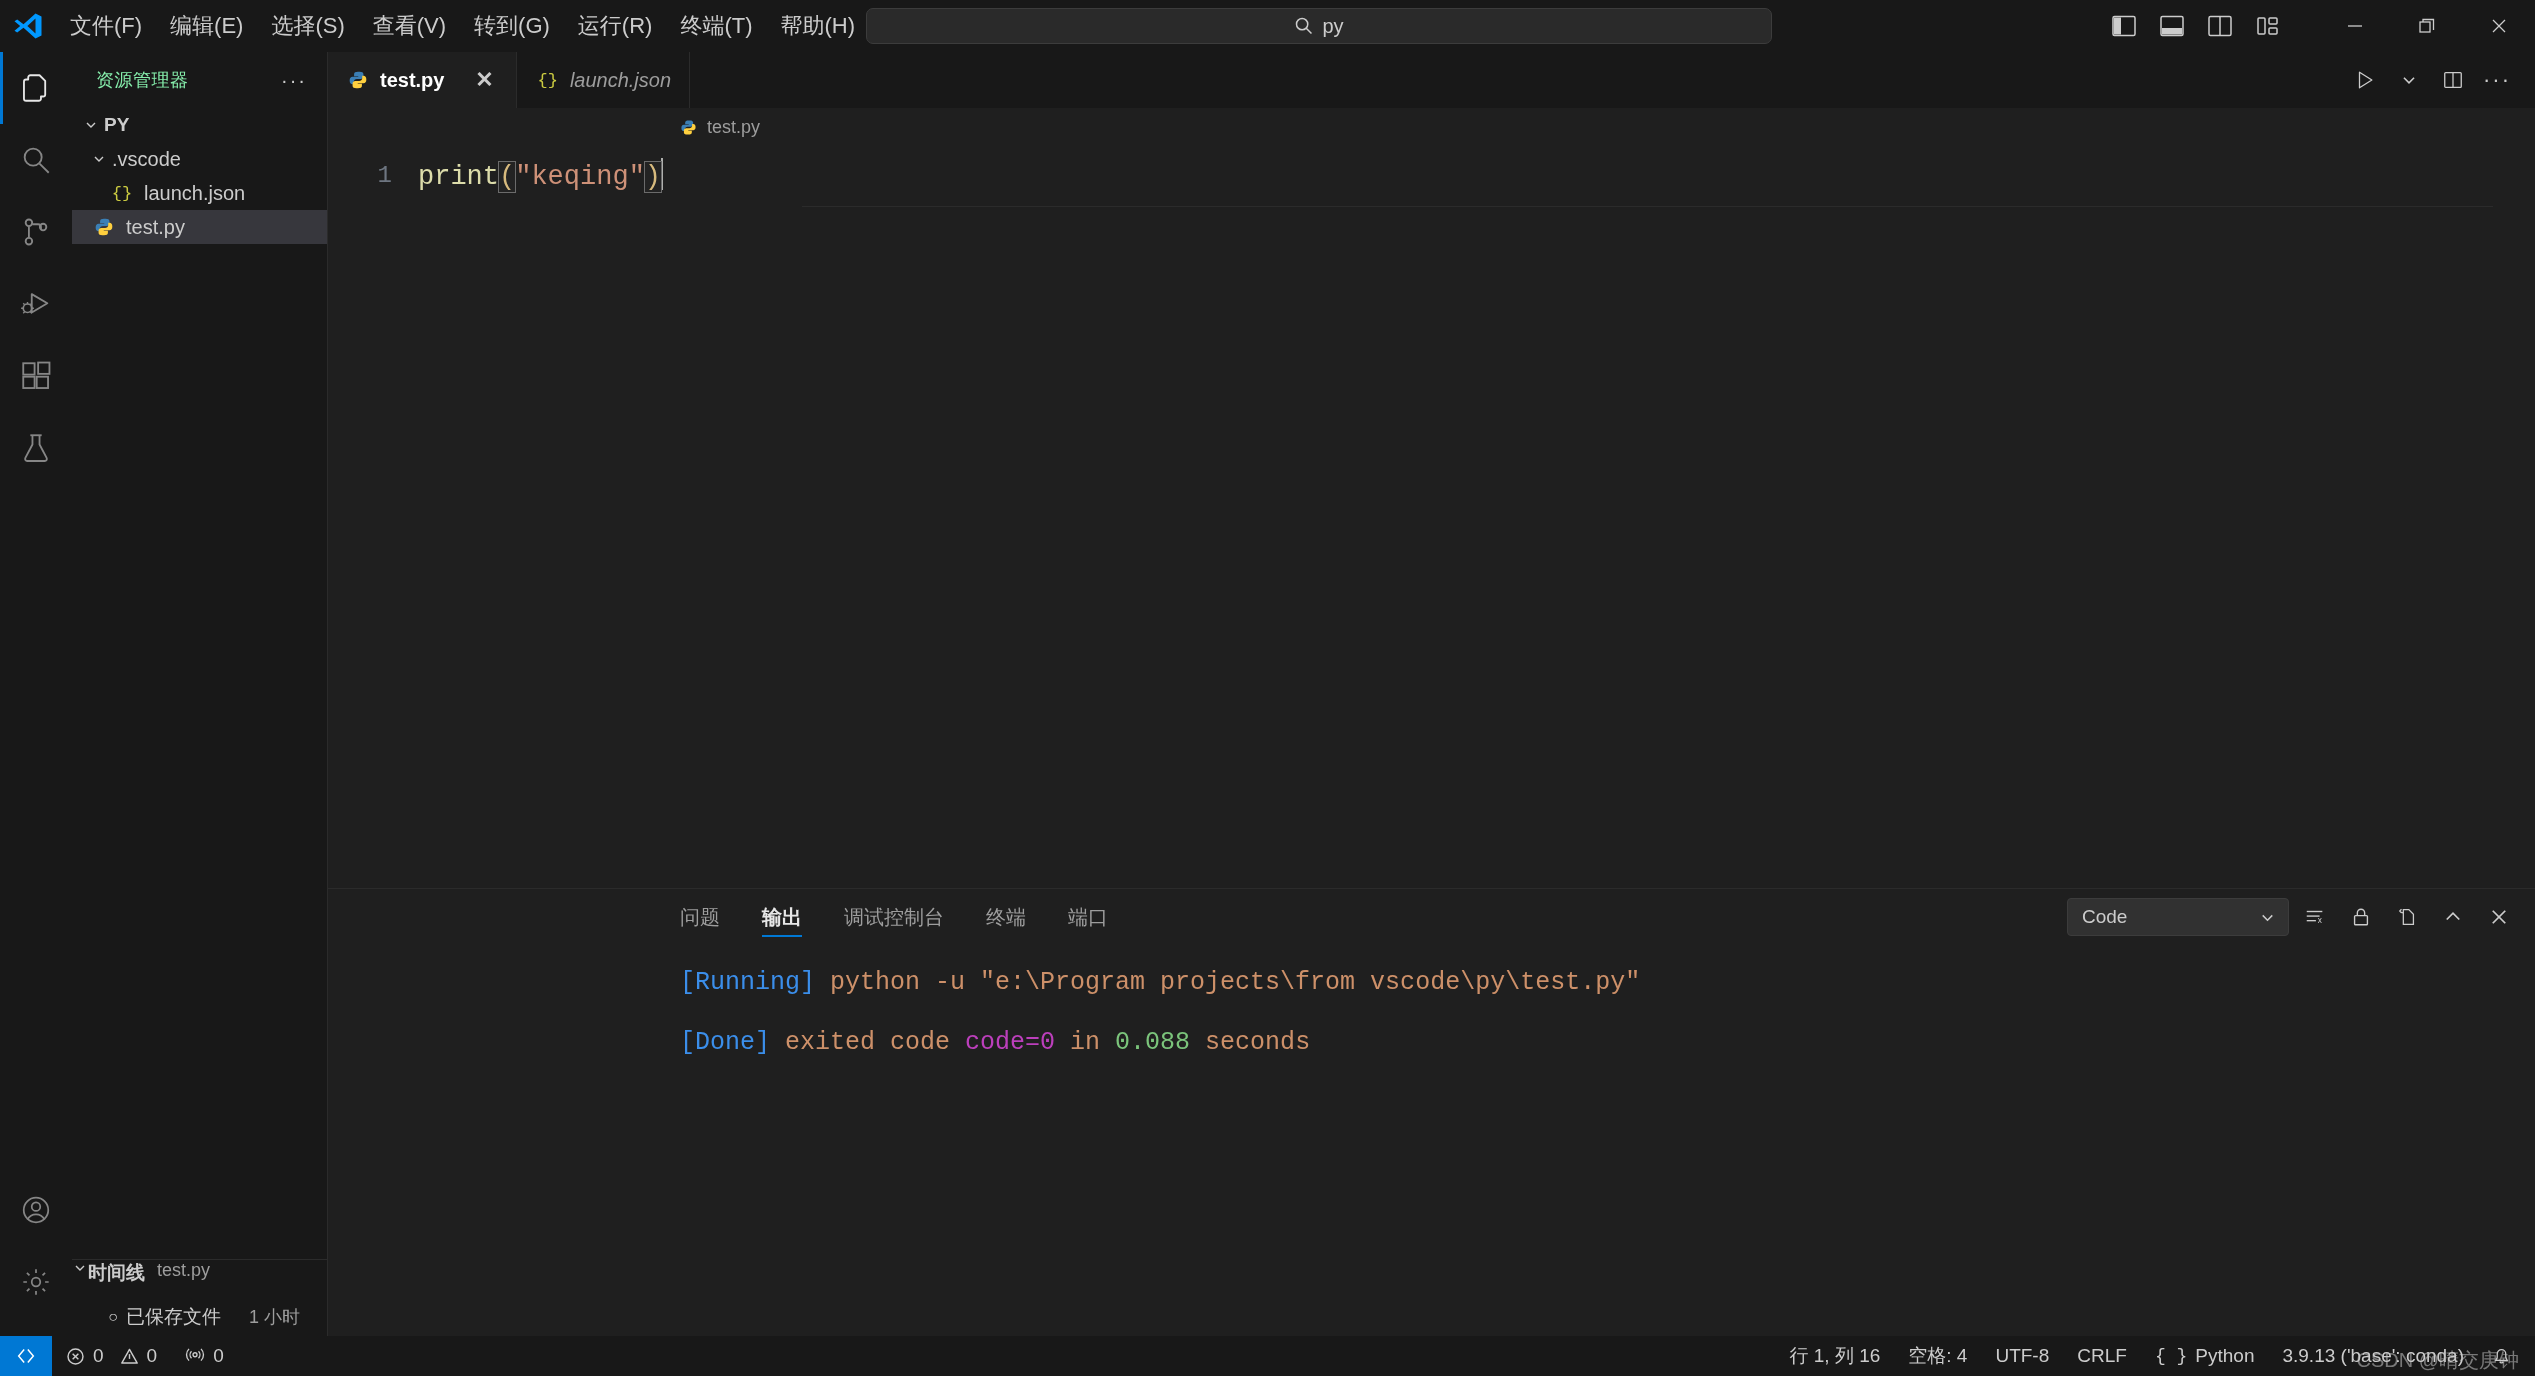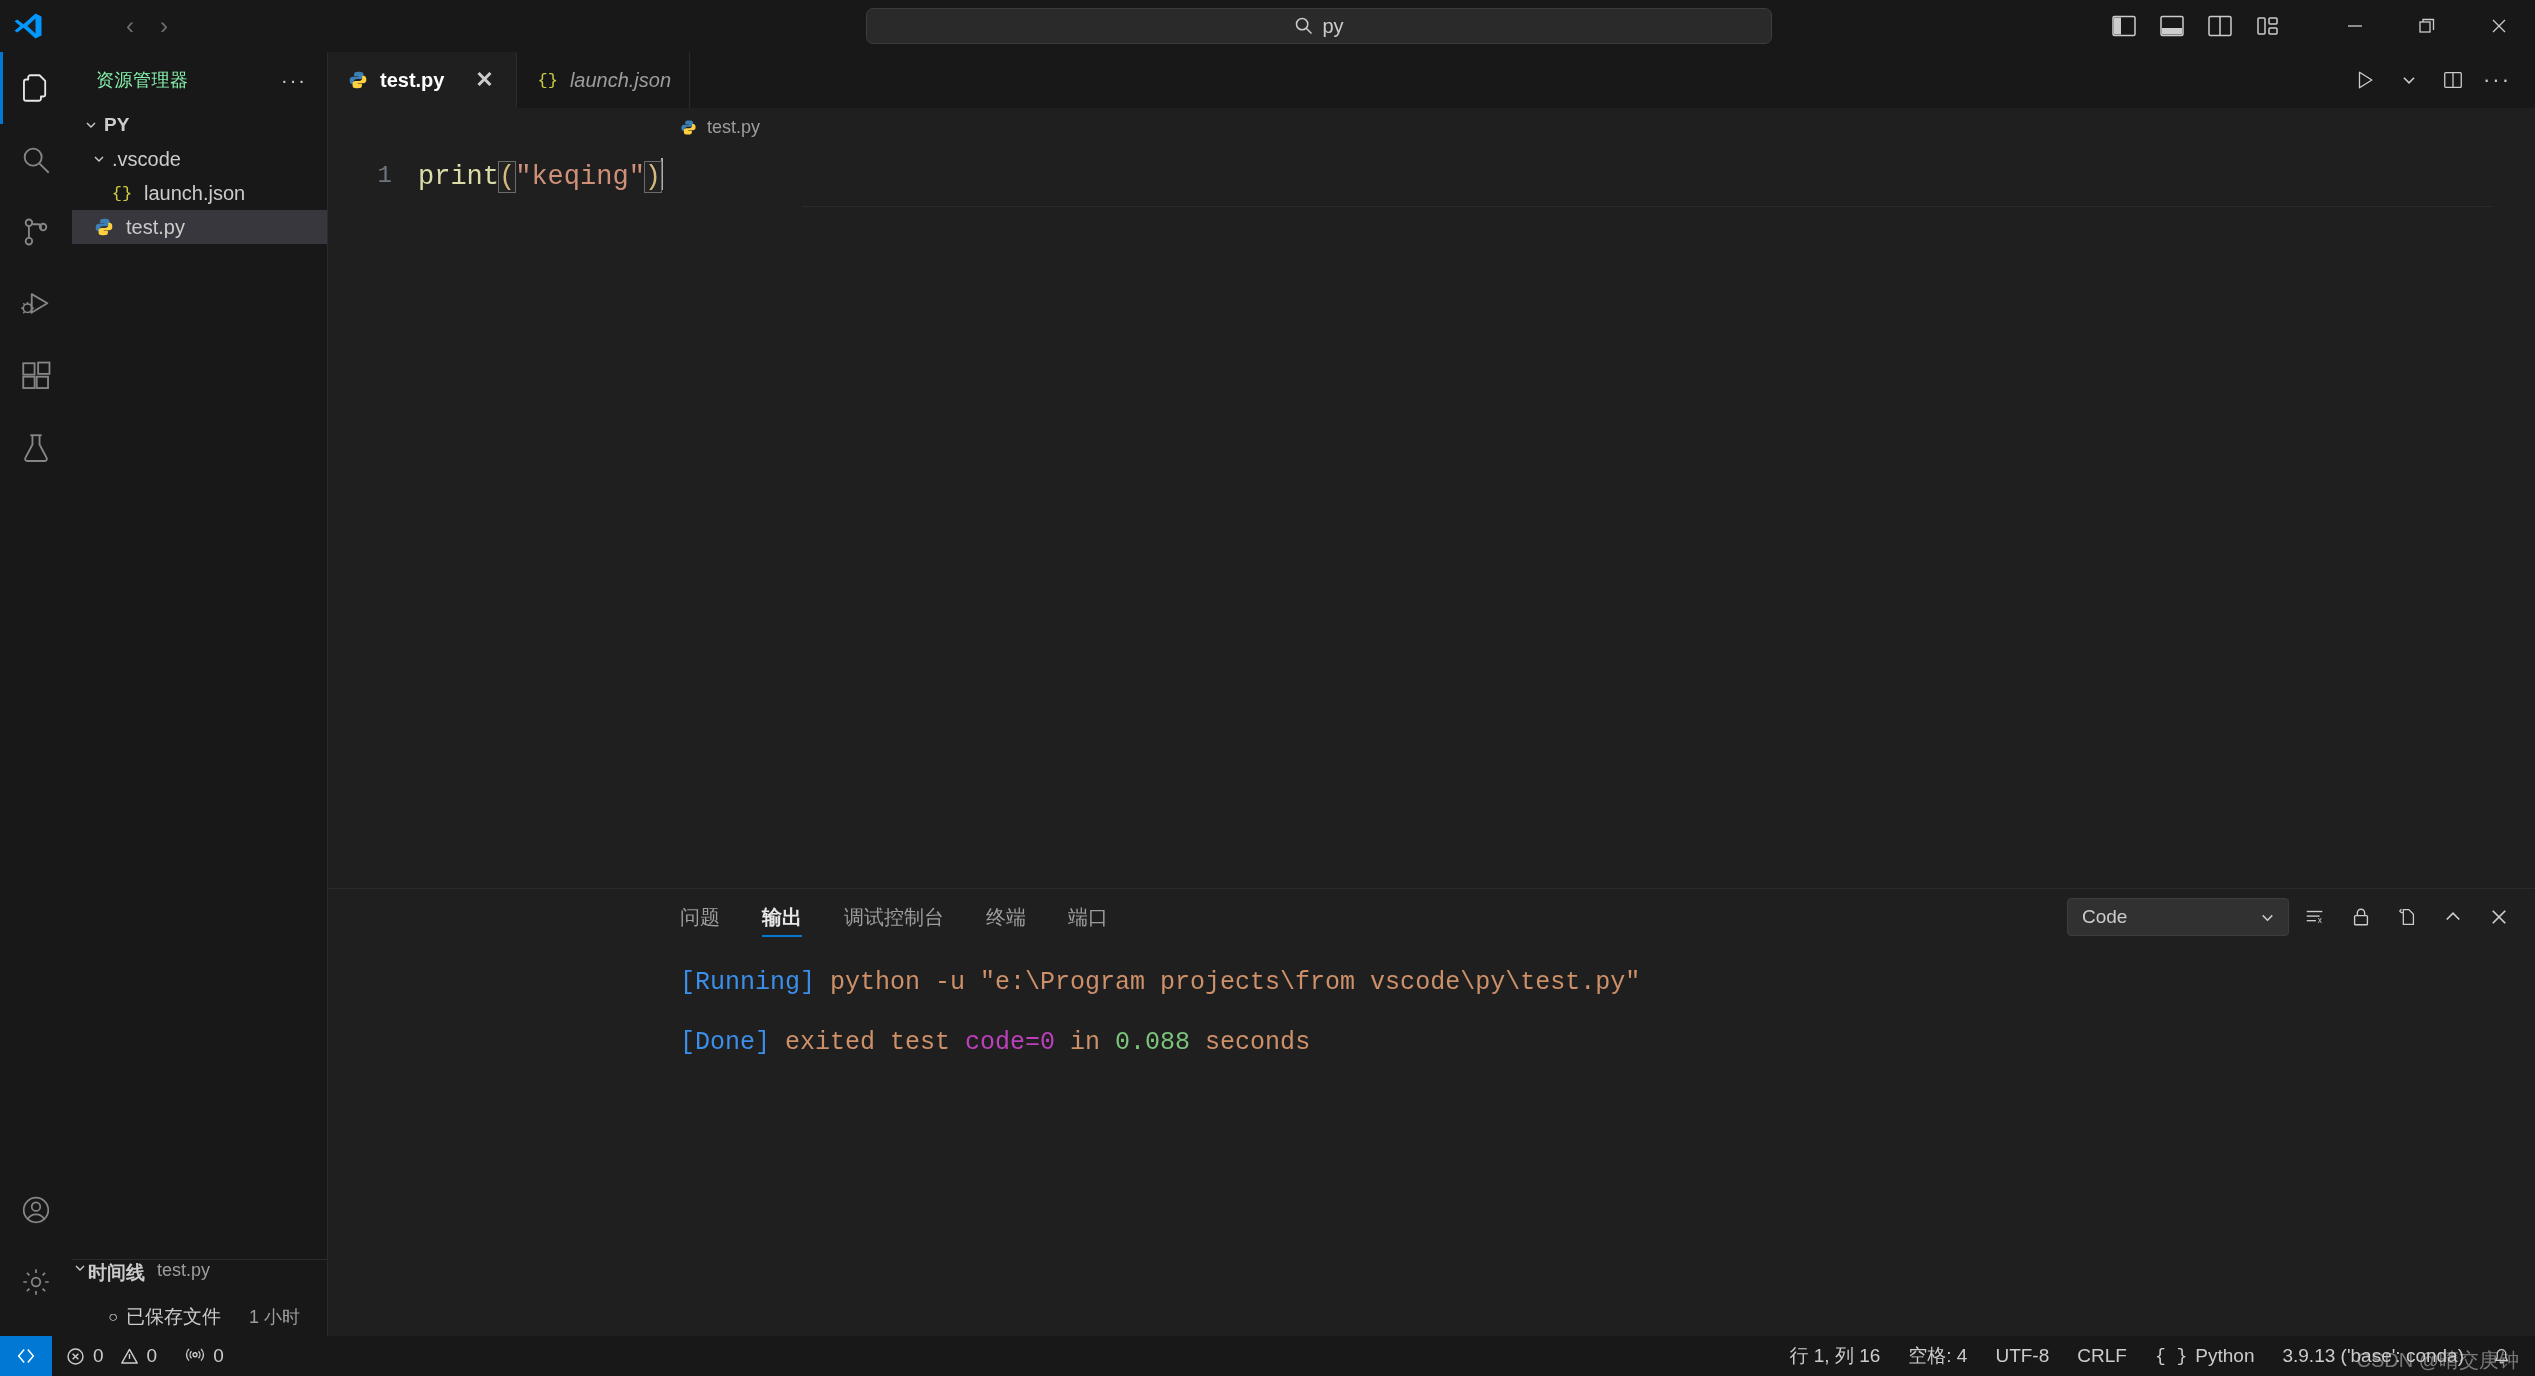--- a/index.html
+++ b/index.html
@@ -166,20 +166,30 @@
 <body>
 
 <div id="app">
 
   <div class="titlebar">
     <div class="vs-logo">
       <svg viewBox="0 0 100 100">
           <path d="M75 8 L95 18 L95 82 L75 92 L35 56 L14 72 L5 66 L24 50 L5 34 L14 28 L35 44 Z" fill="#0098ff"></path>
           <path d="M75 25 L48 50 L75 75 Z" fill="#1f1f1f"></path>
         </svg>
+    </div>
+    <div class="menu">
+      <div class="menu-item">文件(F)</div>
+      <div class="menu-item">编辑(E)</div>
+      <div class="menu-item">选择(S)</div>
+      <div class="menu-item">查看(V)</div>
+      <div class="menu-item">转到(G)</div>
+      <div class="menu-item">运行(R)</div>
+      <div class="menu-item">终端(T)</div>
+      <div class="menu-item">帮助(H)</div>
     </div>
     <div class="nav-arrows">
       <span class="nav-arrow">‹</span>
       <span class="nav-arrow">›</span>
     </div>
 
     <div class="cmdcenter">
       <span class="mag">
         <svg viewBox="0 0 16 16" width="20" height="20">
             <circle cx="6.5" cy="6.5" r="4.5" fill="none" stroke="#cccccc" stroke-width="1.2"></circle>
@@ -455,21 +465,21 @@
               <svg width="20" height="20" viewBox="0 0 16 16">
                   <line x1="3" y1="3" x2="13" y2="13" stroke="#cccccc" stroke-width="1.4"></line>
                   <line x1="13" y1="3" x2="3" y2="13" stroke="#cccccc" stroke-width="1.4"></line>
                 </svg>
             </div>
           </div>
         </div>
         <div class="panel-body">
           <div><span class="o-tag">[Running] </span><span class="o-txt">python -u "e:\Program projects\from vscode\py\test.py"</span></div>
           <div><span class="o-white"> </span></div>
-          <div><span class="o-tag">[Done] </span><span class="o-txt">exited test </span><span class="o-kw">code=0</span><span class="o-txt"> in </span><span class="o-num">0.088</span><span class="o-txt"> seconds</span></div>
+          <div><span class="o-tag">[Done] </span><span class="o-txt">exited code </span><span class="o-kw">code=0</span><span class="o-txt"> in </span><span class="o-num">0.088</span><span class="o-txt"> seconds</span></div>
         </div>
       </div>
     </div>
   </div>
 
   <div class="statusbar">
     <div class="remote">
       <svg width="22" height="22" viewBox="0 0 24 24">
           <path d="M10 5 L4 12 L10 19" fill="none" stroke="#ffffff" stroke-width="1.6"></path>
           <path d="M14 5 L20 12 L14 19" fill="none" stroke="#ffffff" stroke-width="1.6"></path>

